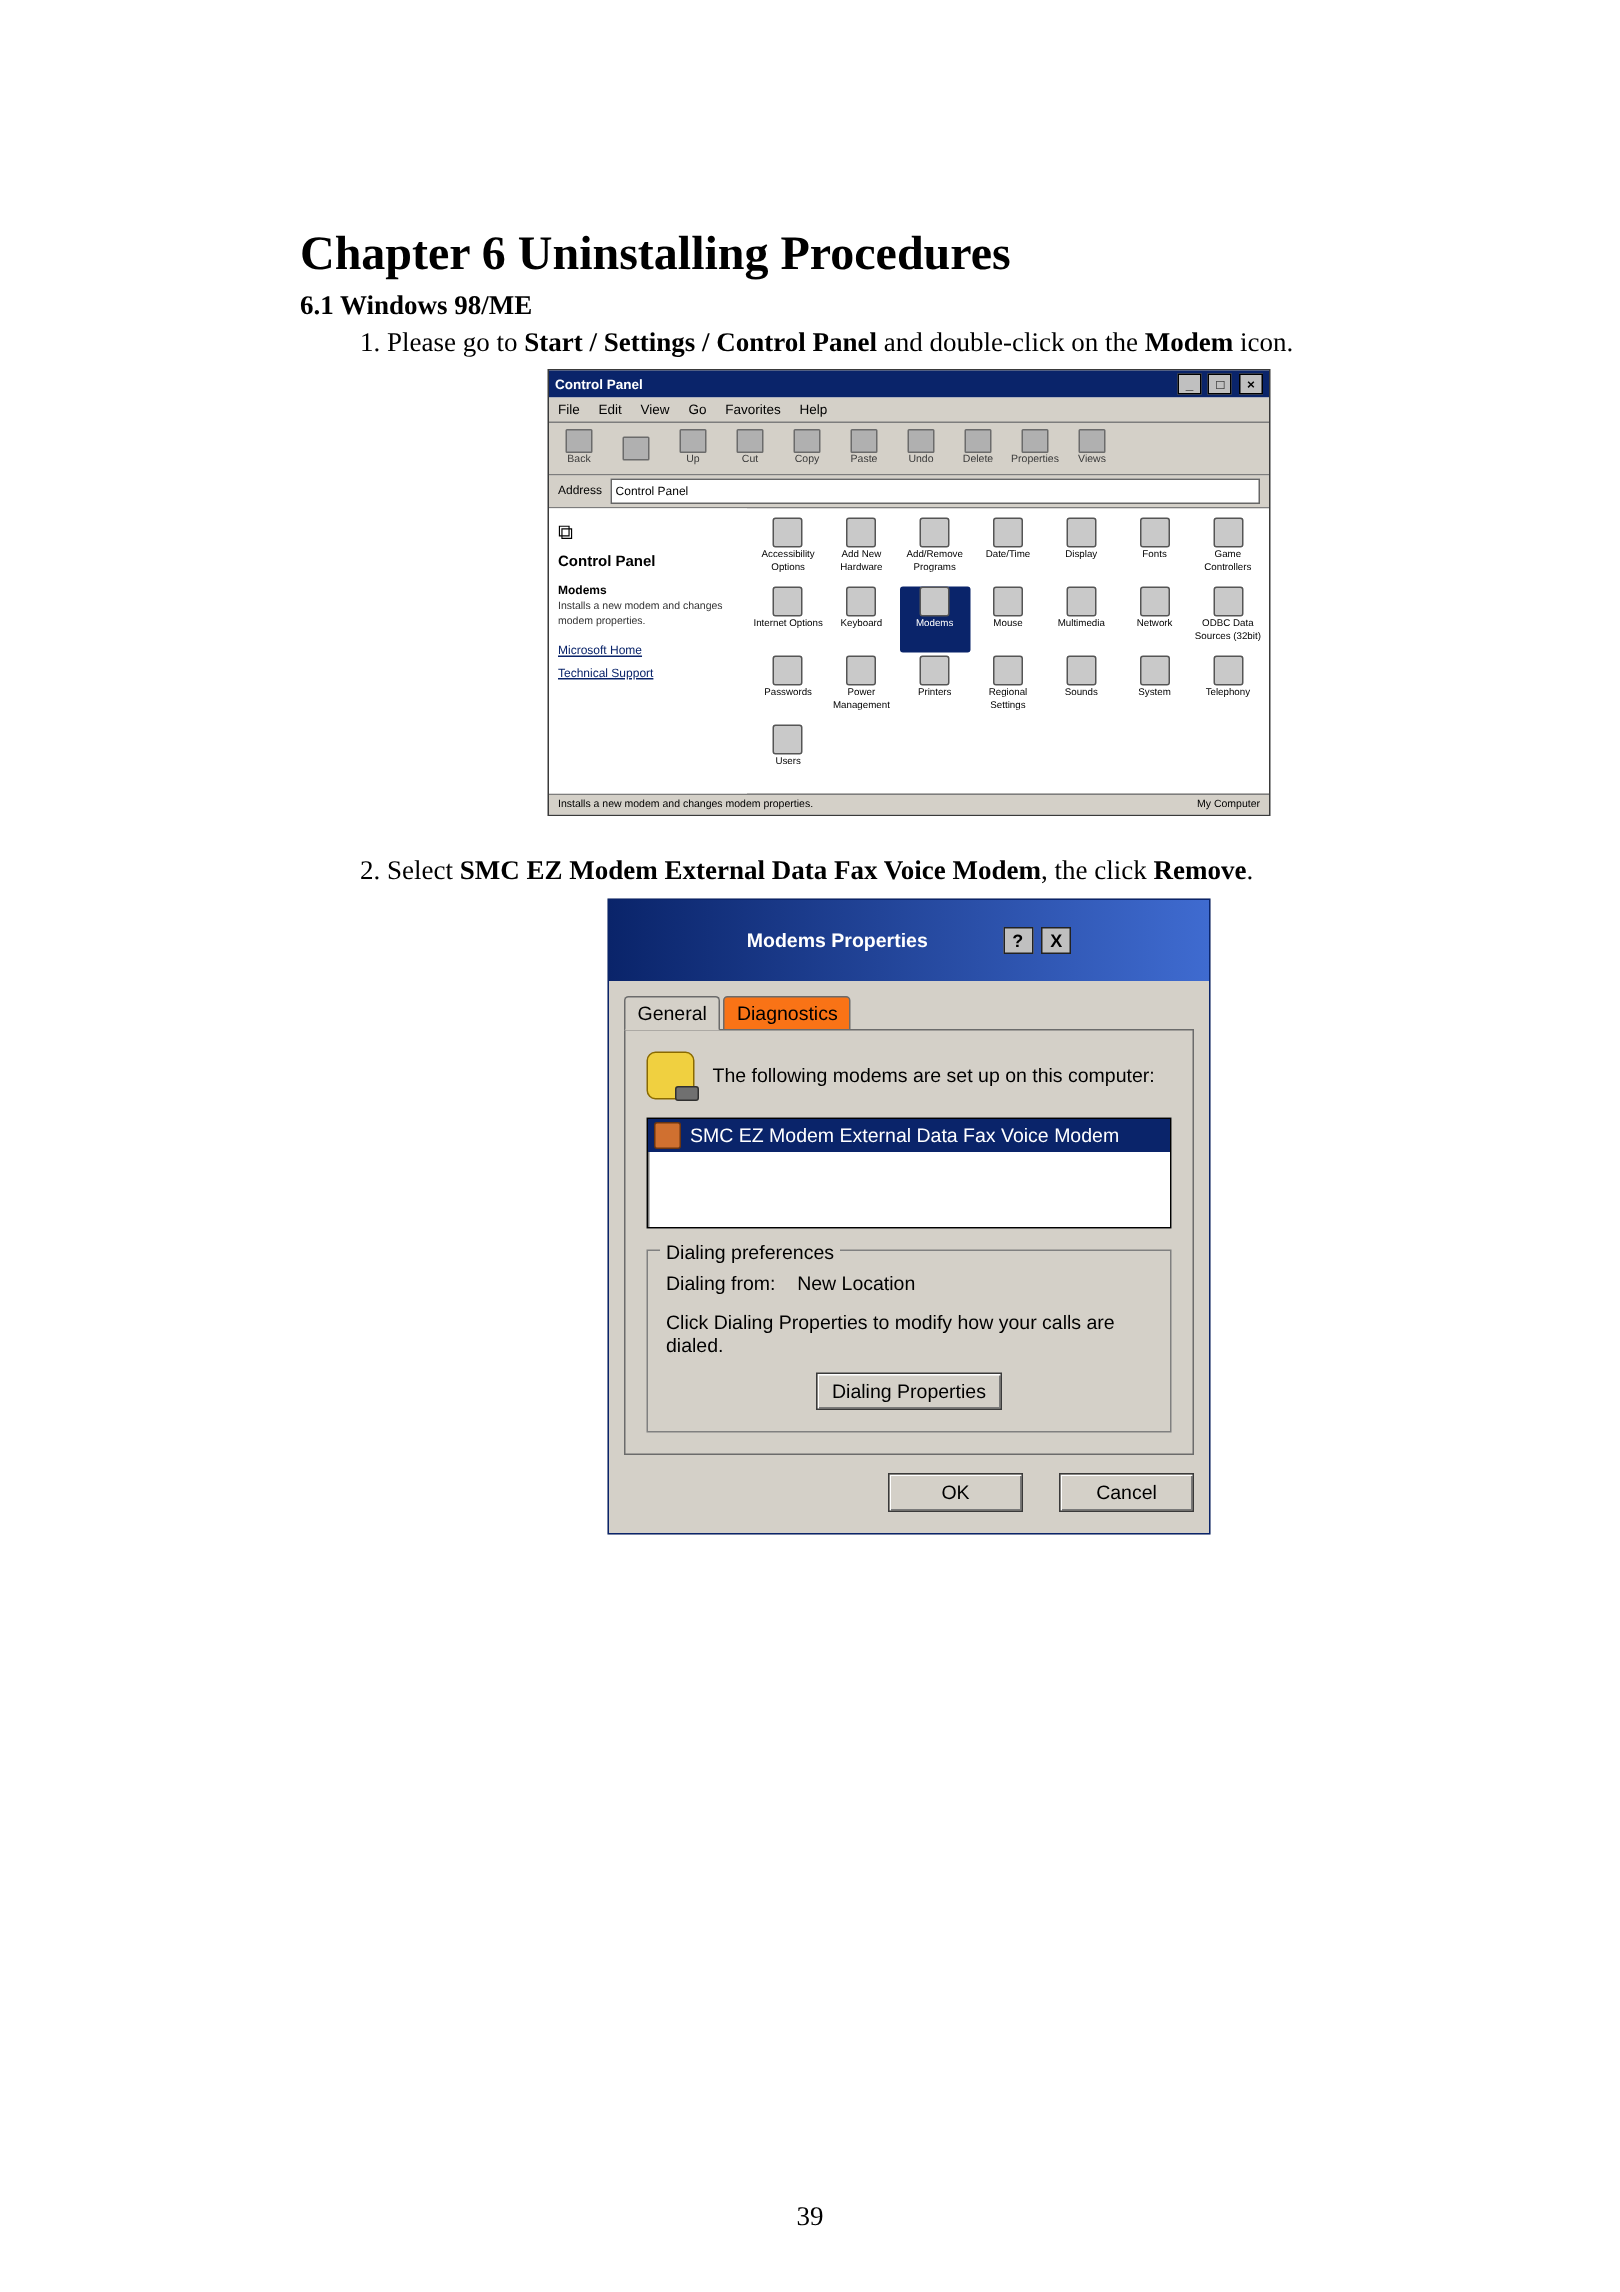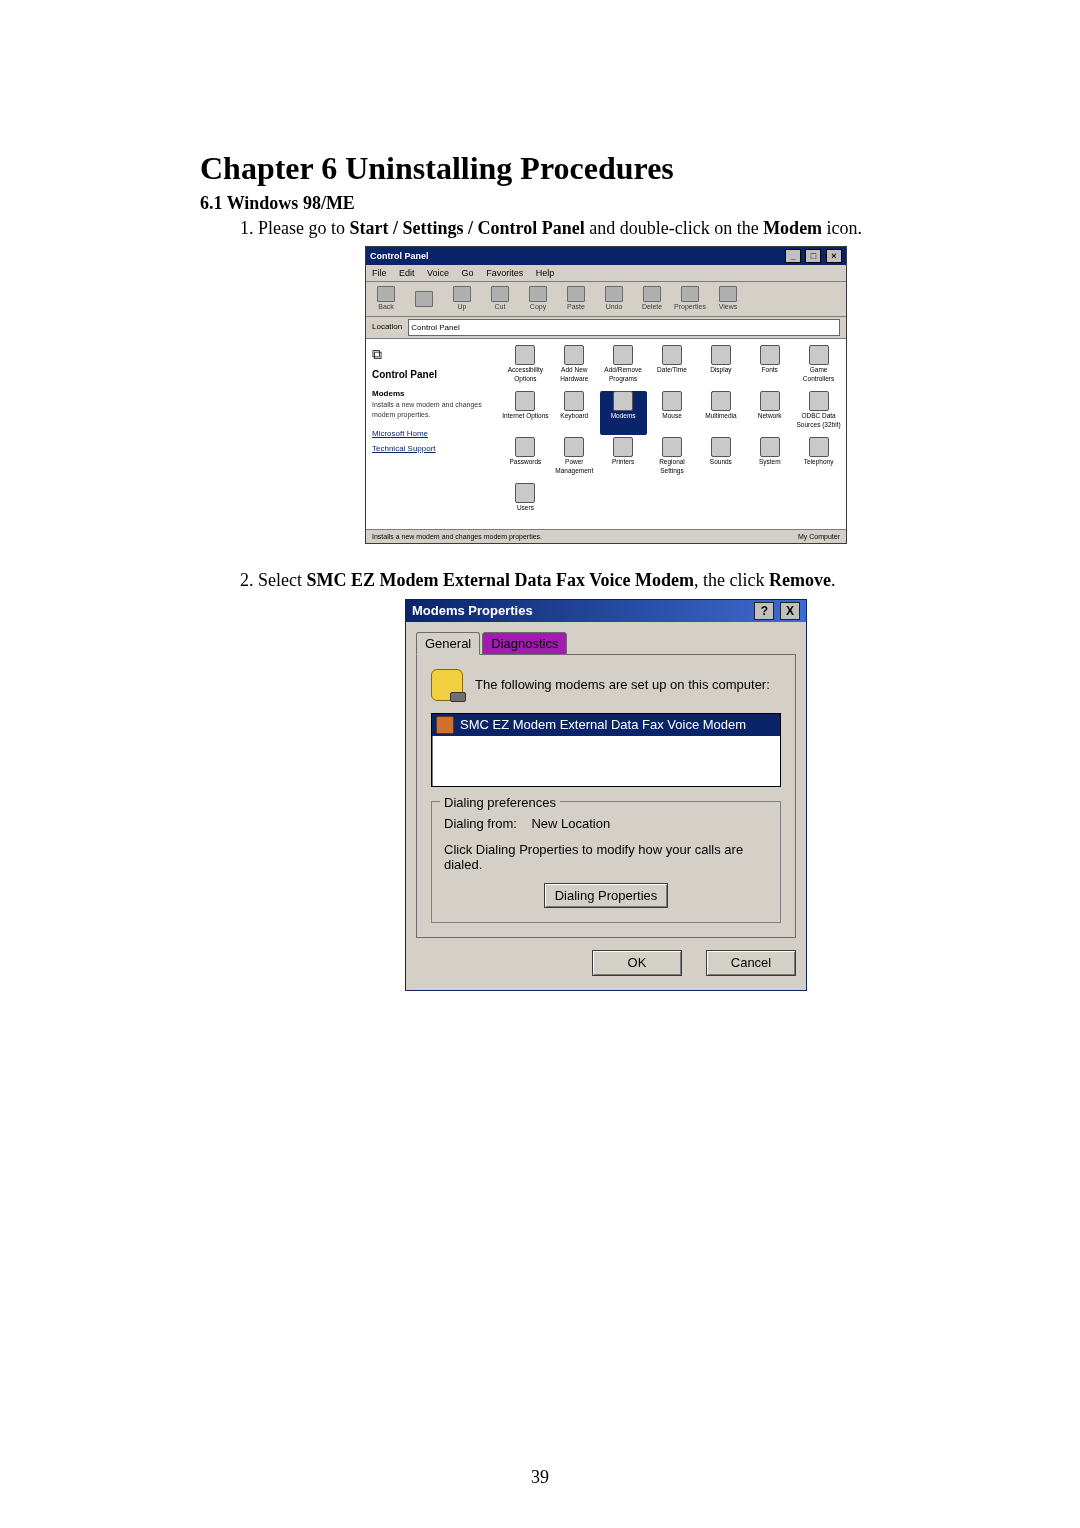--- a/index.html
+++ b/index.html
@@ -198,25 +198,25 @@
     margin: 6px auto 0 auto;
     border: 1px solid #0a246a;
     background: #d4d0c8;
     font-family: Tahoma, Arial, sans-serif;
     font-size: 13px;
     color: #000;
   }
   .md-titlebar {
     background: linear-gradient(90deg, #0a246a, #3f6bd0);
     color: #fff;
-    padding: 2px 6px;
+    padding: 18px 6px;
     font-weight: bold;
     font-size: 13px;
     display: flex;
-    justify-content: space-between;
+    justify-content: center;
     align-items: center;
     gap: 48px;
   }
   .md-tbuttons span {
     display: inline-block;
     width: 18px; height: 16px;
     background: #c0c0c0;
     border: 1px solid #222;
     text-align: center;
     line-height: 16px;
@@ -236,21 +236,21 @@
     padding: 2px 8px;
     background: #d4d0c8;
     border: 1px solid #6b6b6b;
     border-bottom: 1px solid #d4d0c8;
     position: relative;
     z-index: 2;
     margin-right: 2px;
     border-radius: 3px 3px 0 0;
   }
   .md-tab.inactive {
-    background: #a21caf;
+    background: #f97316;
     border-bottom: 1px solid #6b6b6b;
     z-index: 1;
   }
   .md-panel {
     border: 1px solid #6b6b6b;
     background: #d4d0c8;
     padding: 14px 14px 14px 14px;
     position: relative;
     z-index: 1;
   }
@@ -373,21 +373,21 @@
           <span>Control Panel</span>
           <span class="cp-tb-buttons">
             <span>_</span>
             <span>□</span>
             <span>×</span>
           </span>
         </div>
         <div class="cp-menubar">
           <span>File</span>
           <span>Edit</span>
-          <span>Voice</span>
+          <span>View</span>
           <span>Go</span>
           <span>Favorites</span>
           <span>Help</span>
         </div>
         <div class="cp-toolbar">
           <div class="cp-tool">
               <div class="ico"></div>
               <span>Back</span>
             </div>
           <div class="cp-tool">
@@ -421,21 +421,21 @@
           <div class="cp-tool">
               <div class="ico"></div>
               <span>Properties</span>
             </div>
           <div class="cp-tool">
               <div class="ico"></div>
               <span>Views</span>
             </div>
         </div>
         <div class="cp-addr">
-          <span>Location</span>
+          <span>Address</span>
           <input value="Control Panel" style="">
         </div>
         <div class="cp-body">
           <div class="cp-side">
             <div class="flag">⧉</div>
             <b class="hd">Control Panel</b>
             <div class="sub">Modems</div>
             <div class="desc">Installs a new modem and changes modem properties.</div>
             <span class="lnk">Microsoft Home</span>
             <span class="lnk">Technical Support</span>

